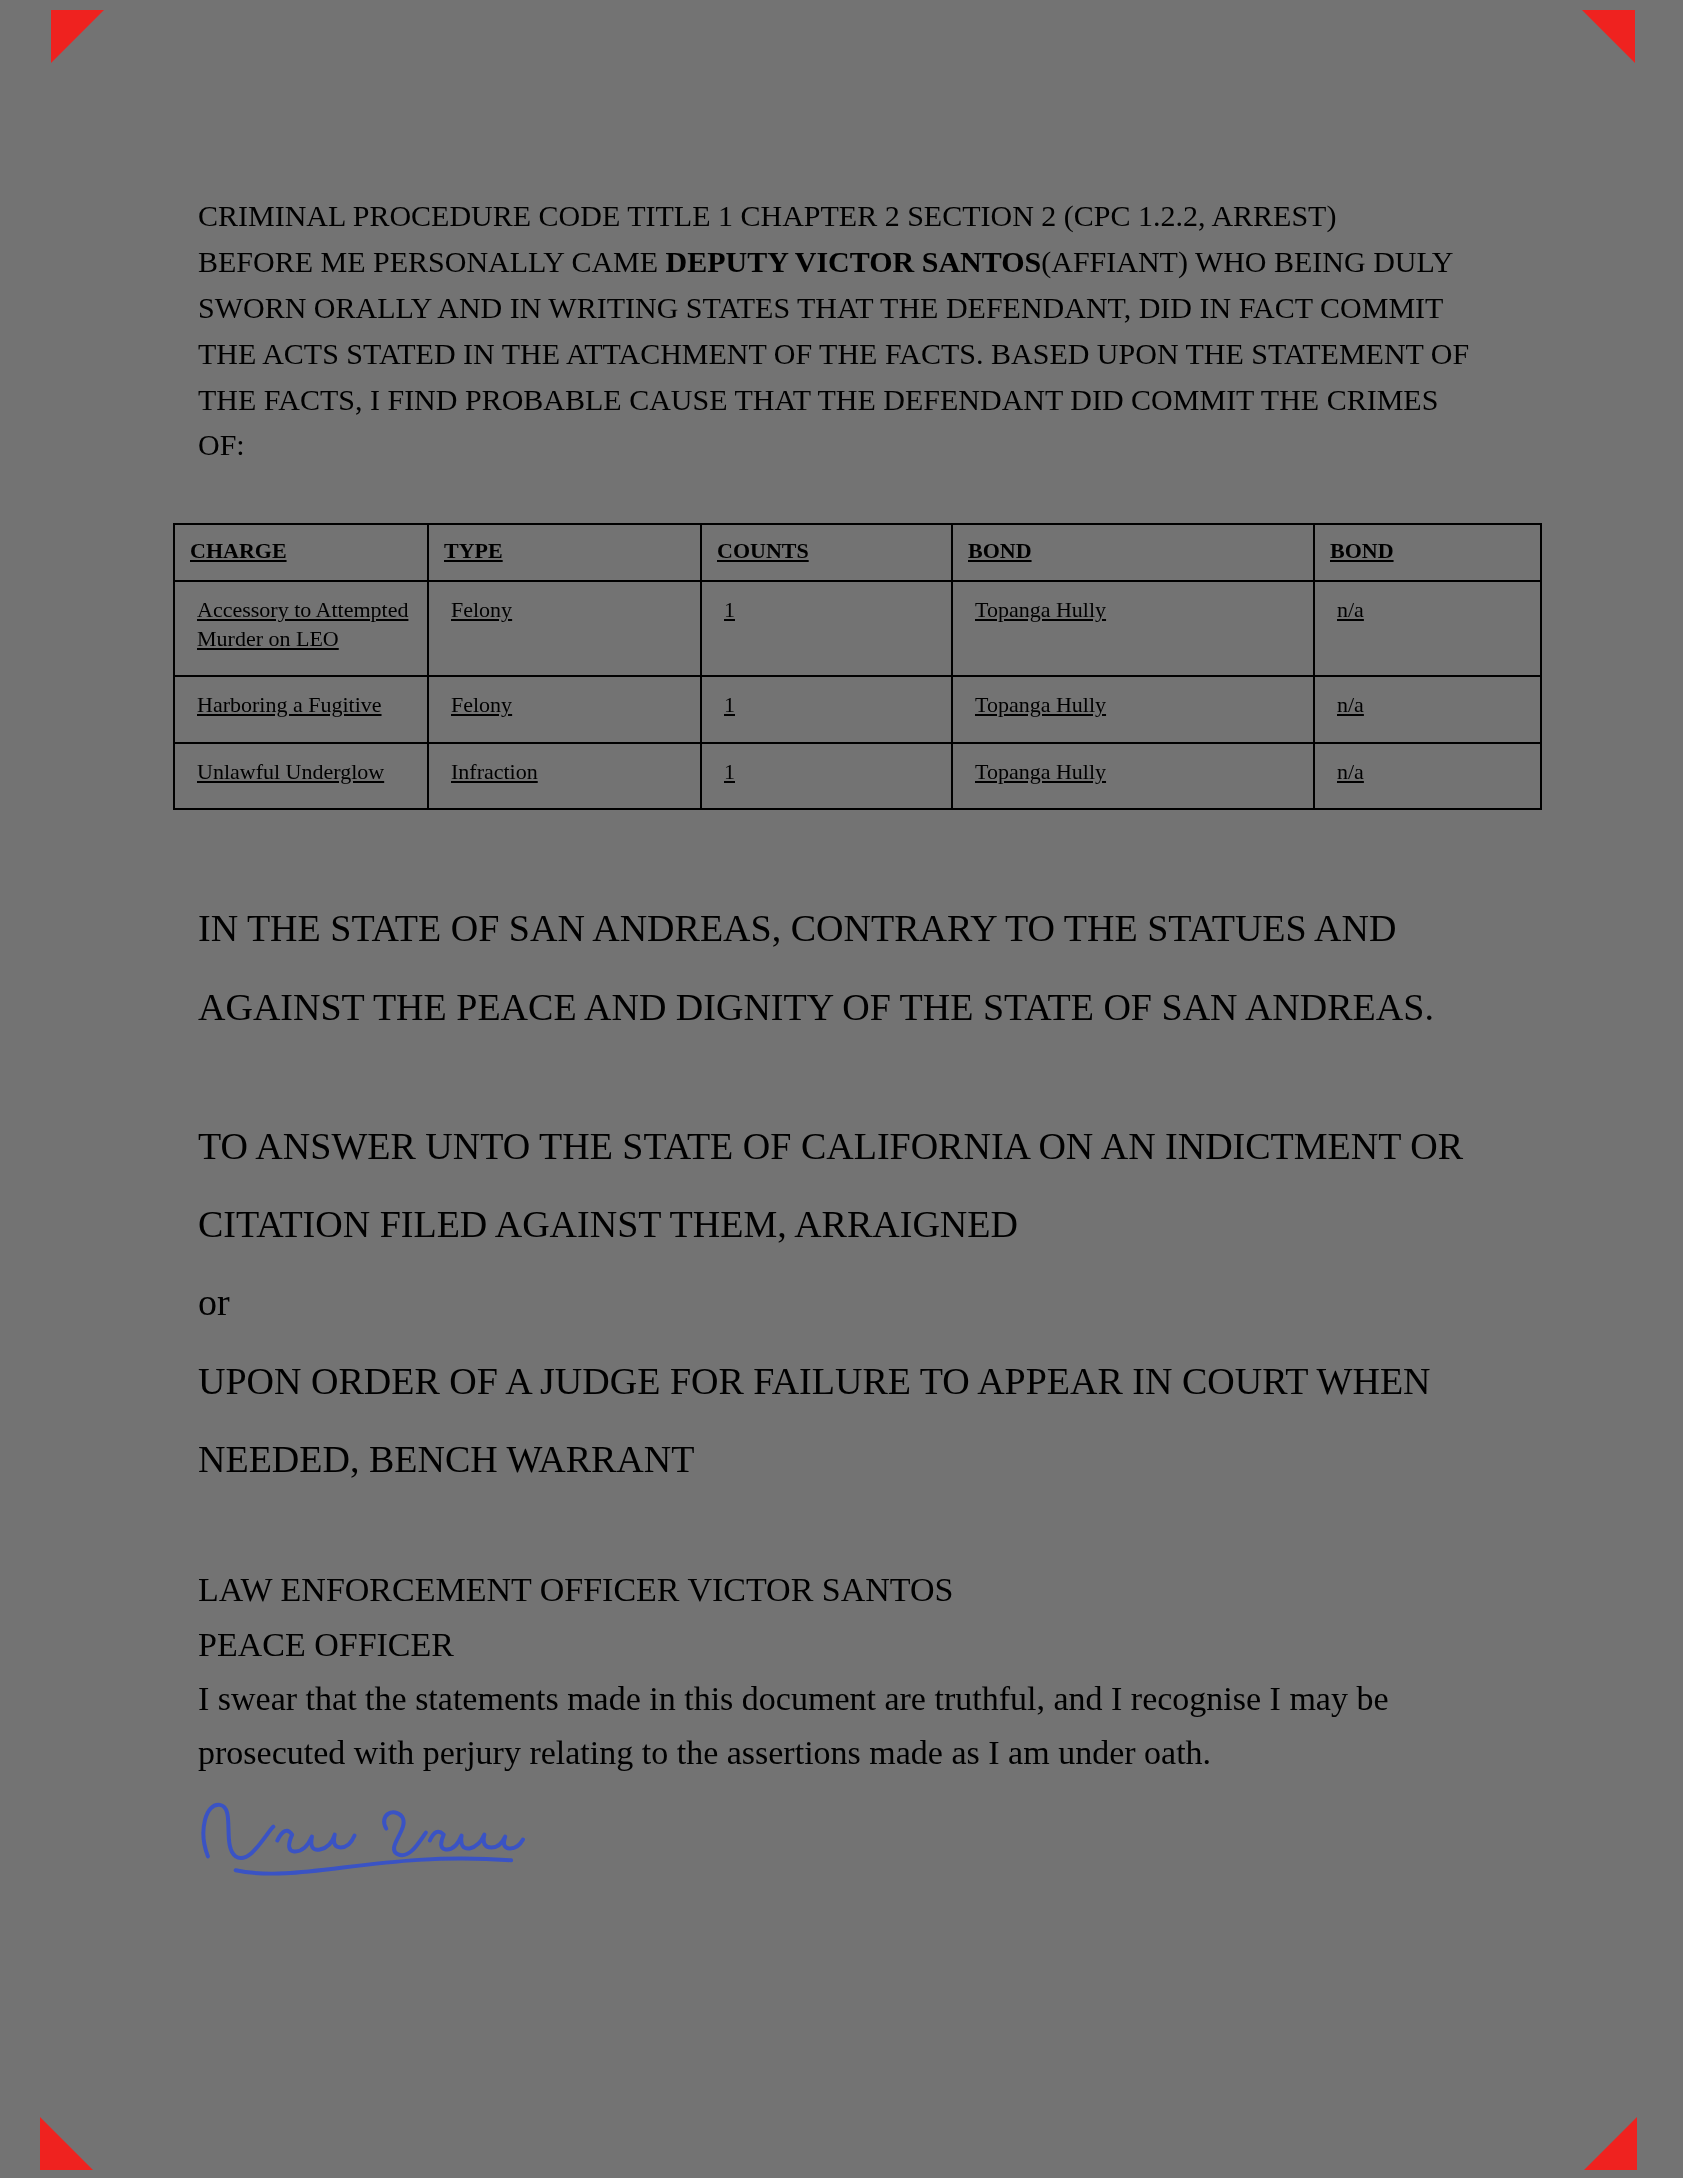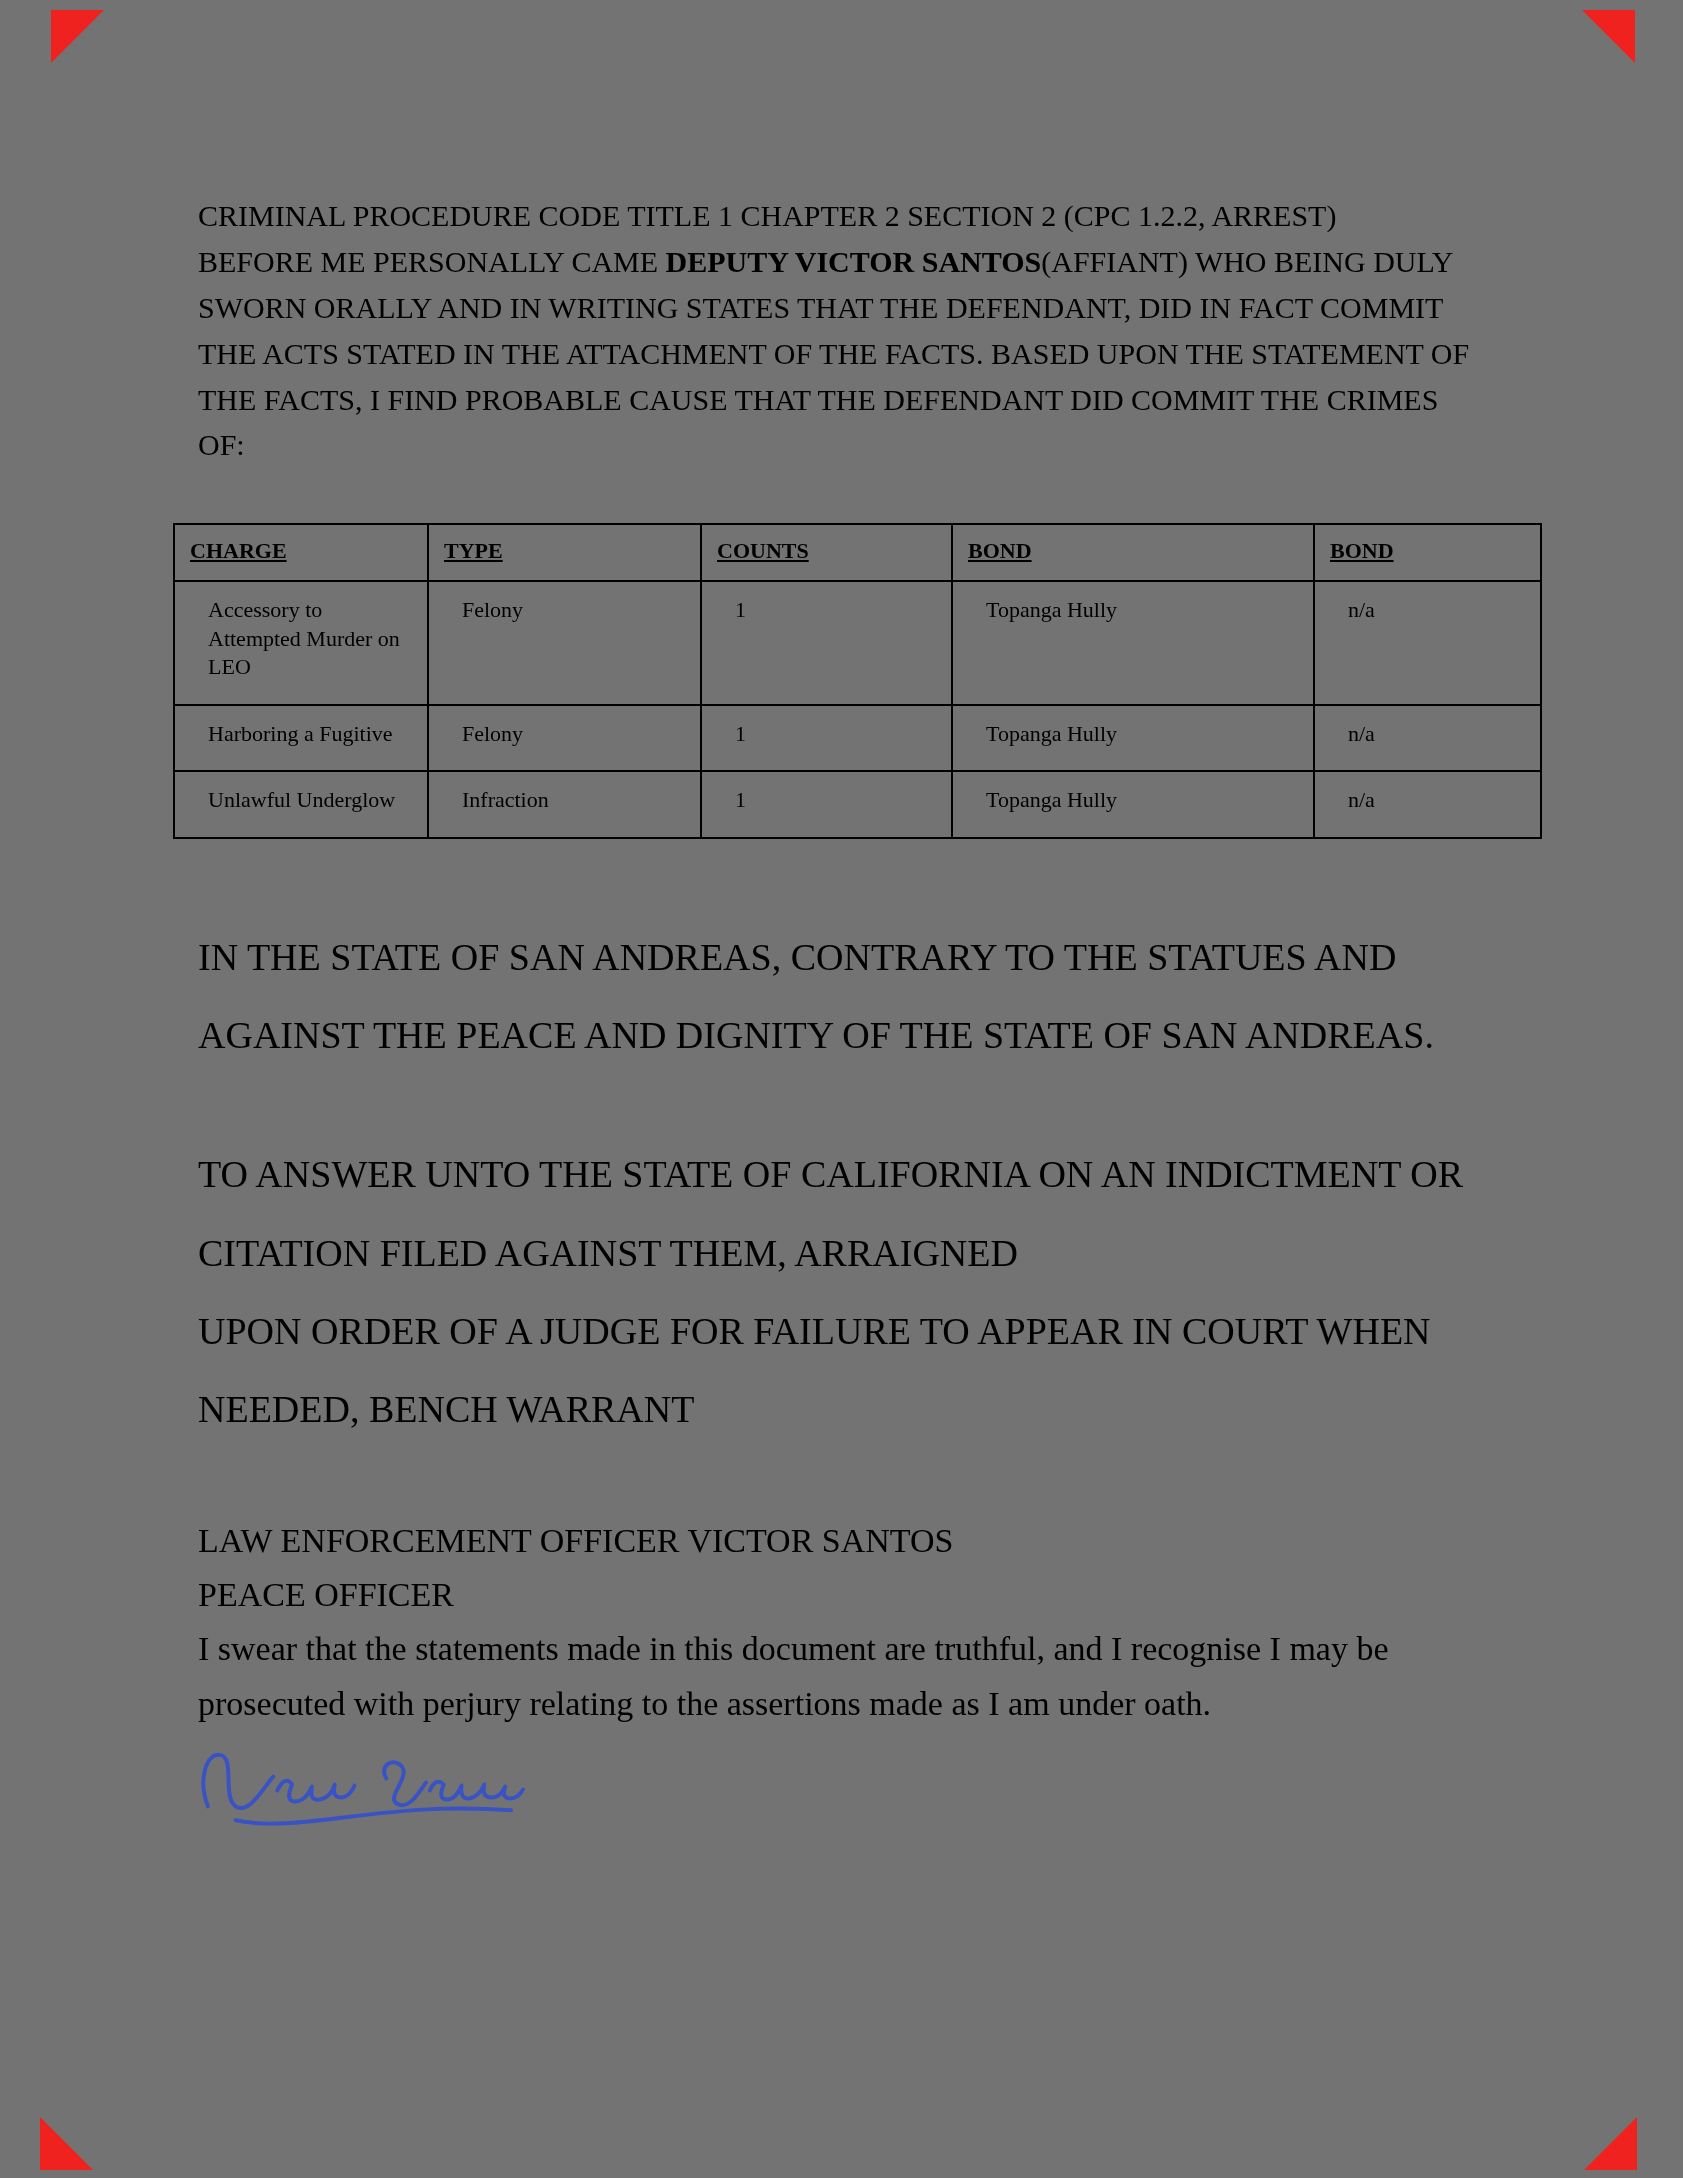--- a/index.html
+++ b/index.html
@@ -49,21 +49,22 @@
     vertical-align: top;
     font-weight: normal;
     overflow: hidden;
   }
   table.charges th {
     padding: 12px 15px 14px 15px;
     font-weight: bold;
     text-decoration: underline;
   }
   table.charges td {
-    padding: 14px 15px 22px 33px;
+    padding: 14px 15px 22px 22px;
+    text-decoration: underline;
   }
   col.c1 { width: 254px; }
   col.c2 { width: 273px; }
   col.c3 { width: 251px; }
   col.c4 { width: 362px; }
   col.c5 { width: 227px; }
 
   .closing {
     margin-top: 79px;
     font-size: 38px;
@@ -150,20 +151,21 @@
           <td>1</td>
           <td>Topanga Hully</td>
           <td>n/a</td>
         </tr>
       </tbody>
     </table>
 
     <div class="closing text-indent">
       <p>IN THE STATE OF SAN ANDREAS, CONTRARY TO THE STATUES AND AGAINST THE PEACE AND DIGNITY OF THE STATE OF SAN ANDREAS.</p>
       <p class="gap">TO ANSWER UNTO THE STATE OF CALIFORNIA ON AN INDICTMENT OR CITATION  FILED AGAINST THEM, ARRAIGNED</p>
+      <p>or</p>
       <p>UPON ORDER OF A JUDGE FOR FAILURE TO APPEAR IN COURT WHEN NEEDED, BENCH WARRANT</p>
     </div>
 
     <div class="attestation text-indent">
       <p>LAW ENFORCEMENT OFFICER VICTOR SANTOS</p>
       <p>PEACE OFFICER</p>
       <p>I swear that the statements made in this document are truthful, and I recognise I may be prosecuted with perjury relating to the assertions made as I am under oath.</p>
 
       <div class="signature" aria-label="signature">
         <svg viewBox="0 0 340 110">

